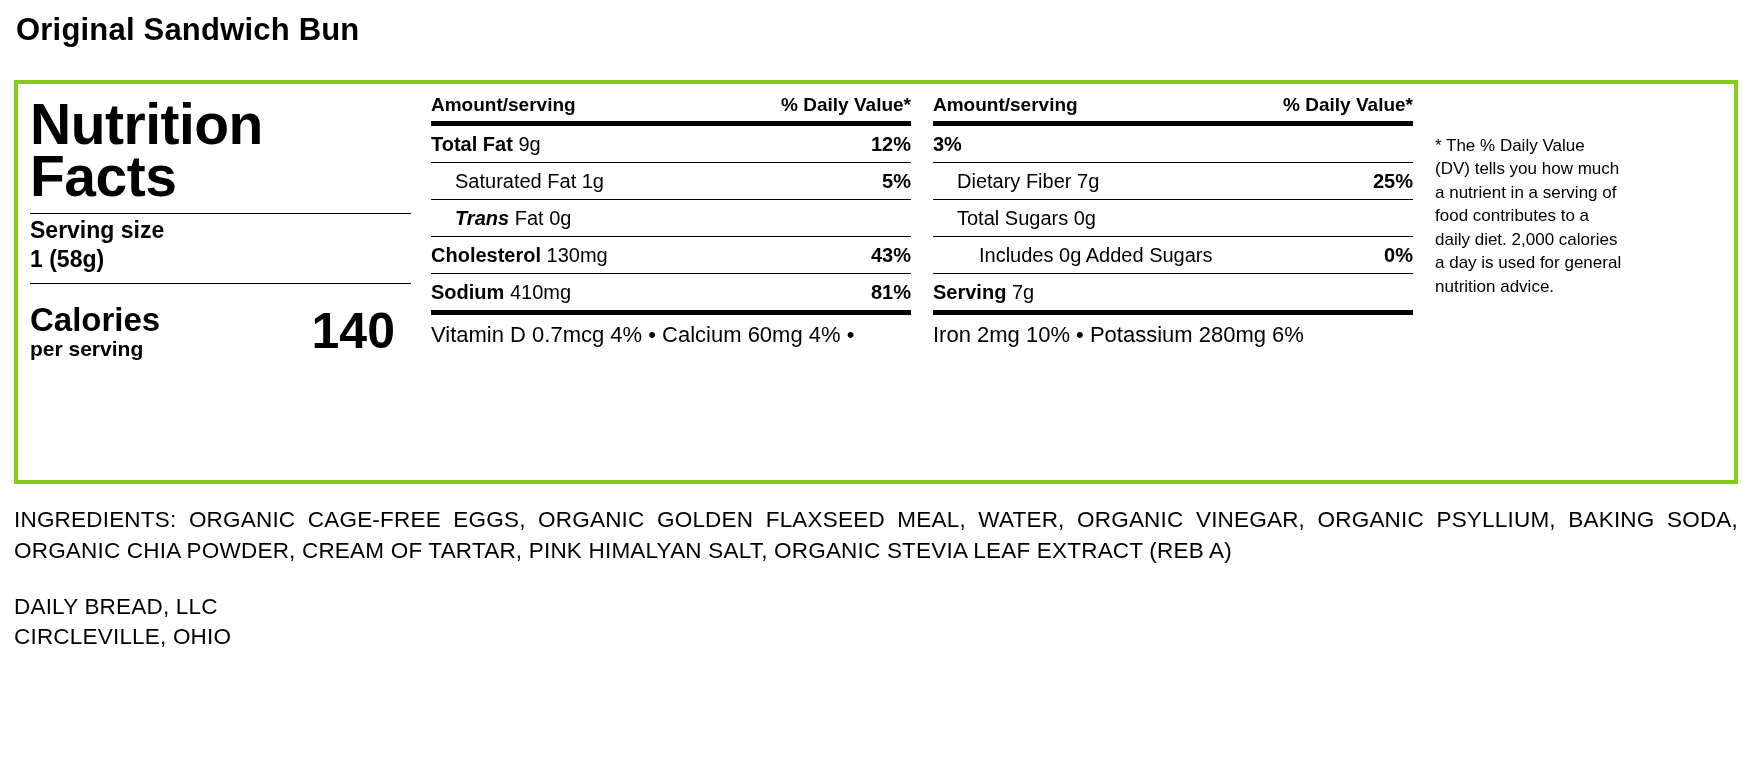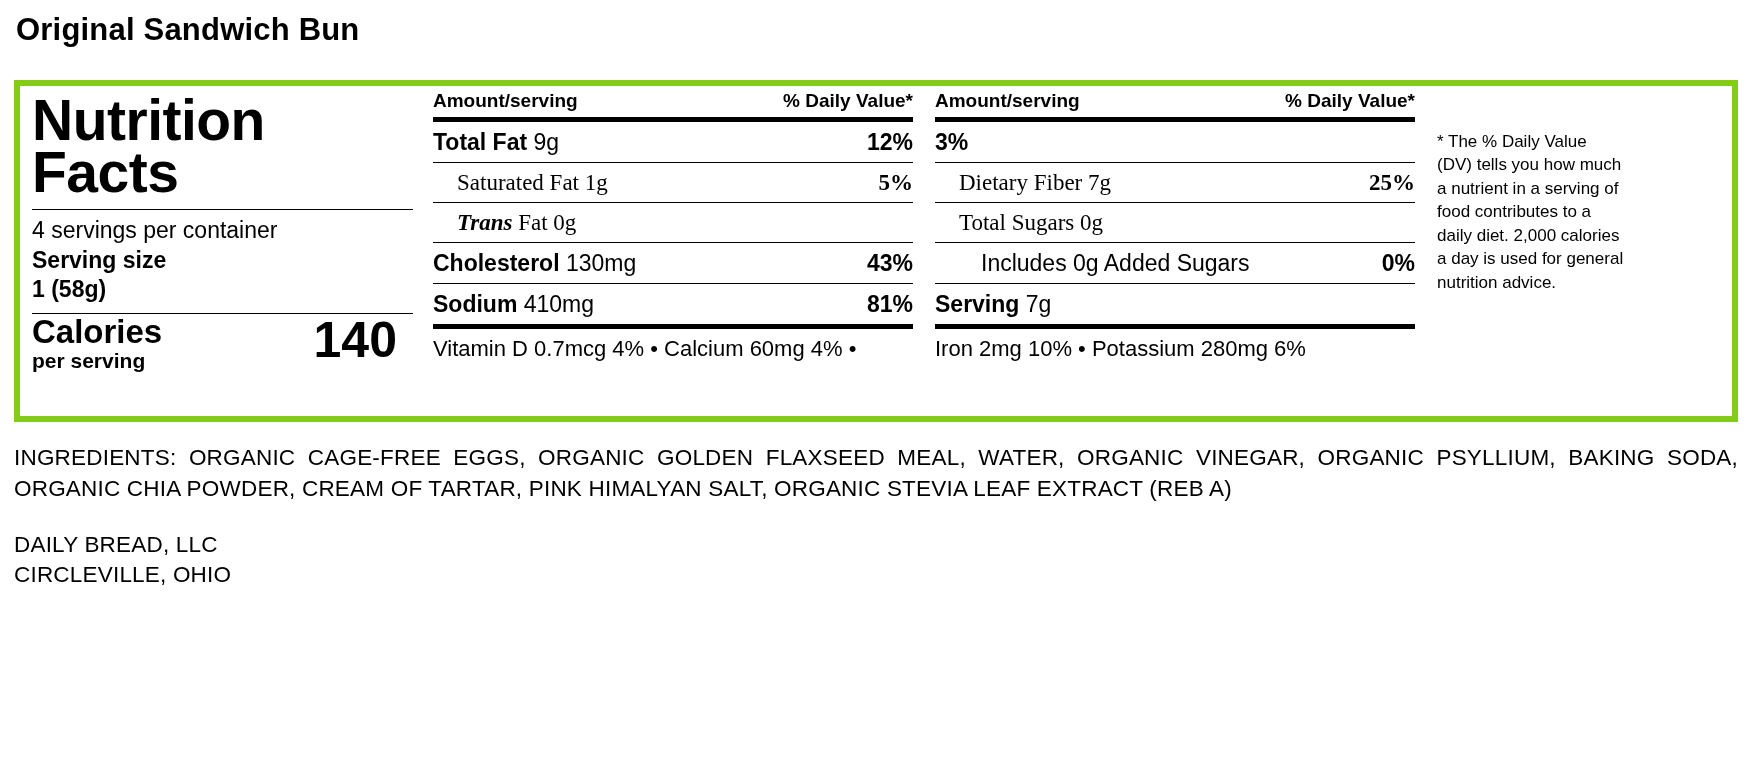--- a/index.html
+++ b/index.html
@@ -24,26 +24,26 @@
   .product-title {
     font-size: 31px;
     font-weight: bold;
     letter-spacing: 0.2px;
     margin: 12px 0 0 2px;
   }
 
   
   .nf-panel {
     margin-top: 32px;
-    border: 6px solid #84cc16;
+    border: 4px solid #84cc16;
     box-sizing: border-box;
     display: flex;
     align-items: stretch;
-    padding: 4px 12px 8px 12px;
-    height: 342px;
+    padding: 10px 12px 8px 12px;
+    height: 404px;
   }
 
   
   .nf-left {
     width: 395px;
     box-sizing: border-box;
     padding-right: 14px;
     display: flex;
     flex-direction: column;
   }
@@ -63,23 +63,23 @@
     margin-top: 7px;
   }
   .serving-size {
     font-size: 23px;
     font-weight: bold;
     line-height: 1.25;
     margin-top: 2px;
   }
   .calories-row {
     display: flex;
-    align-items: flex-start;
+    align-items: center;
     justify-content: space-between;
-    margin-top: 1px;
+    margin-top: 19px;
   }
   .calories-label {
     line-height: 1.0;
   }
   .calories-label .big {
     display: block;
     font-size: 33px;
     font-weight: bold;
   }
   .calories-label .small {
@@ -113,28 +113,28 @@
     padding-bottom: 5px;
     gap: 20px;
   }
   .hr-thick { border-bottom: 5px solid #000; }
   .hr-thin  { border-bottom: 1px solid #000; }
 
   .nut-row {
     display: flex;
     justify-content: space-between;
     align-items: baseline;
-    font-size: 23px;
+    font-size: 20px;
     padding: 7px 0 6px 0;
   }
   .nut-row .name { white-space: nowrap; }
   .nut-row .name b { font-weight: bold; }
   .nut-row .name i { font-style: italic; font-weight: bold; }
   .nut-row .dv { font-weight: bold; }
-  .indent1 { padding-left: 24px; font-family: Liberation Serif, serif; }
+  .indent1 { padding-left: 24px; }
   .indent2 { padding-left: 46px; }
 
   .micro-line {
     font-size: 22px;
     padding-top: 7px;
     white-space: nowrap;
   }
 
   
   .nf-note {
@@ -175,21 +175,20 @@
   <div class="product-title">Original Sandwich Bun</div>
 
   <div class="nf-panel">
 
     <div class="nf-left">
       <div class="nf-title">
         <span>Nutrition</span><br>
         <span>Facts</span>
       </div>
       <div class="rule-thin"></div>
-      <div class="servings-line">4 servings per container</div>
       <div class="serving-size">
         <span>Serving size</span><br>
         <span>1 (58g)</span>
       </div>
       <div class="rule-thin"></div>
       <div class="calories-row">
         <div class="calories-label">
           <span class="big">Calories</span>
           <span class="small">per serving</span>
         </div>

